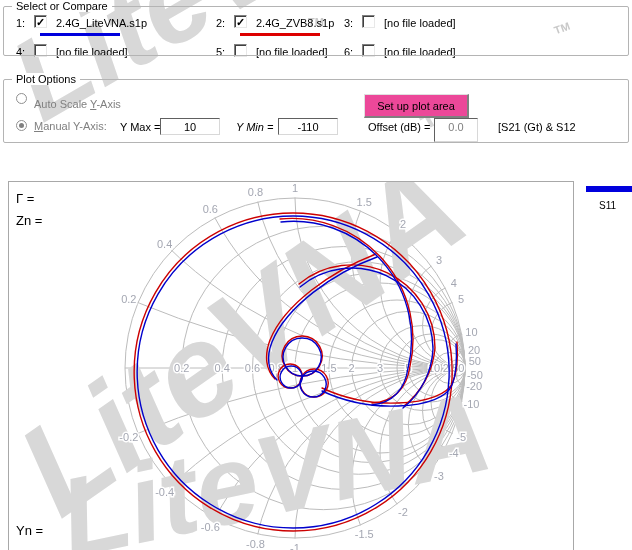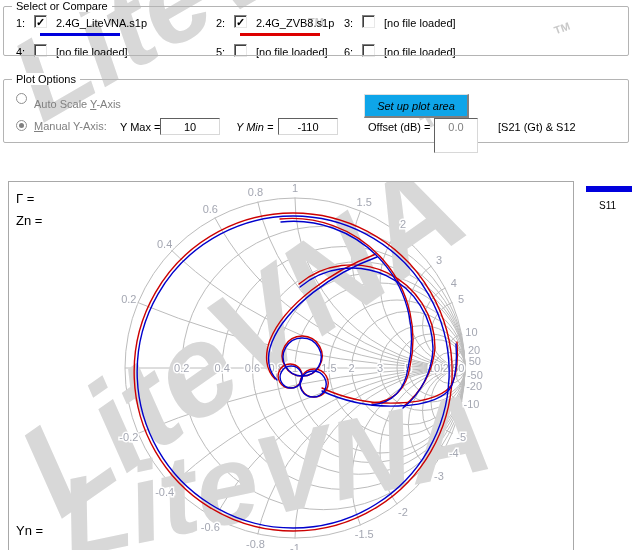--- a/index.html
+++ b/index.html
@@ -32,24 +32,24 @@
   
   .radio { position:absolute; width:11px; height:11px; border-radius:50%;
       border:1px solid #909090; background:#fff; }
   .radio.sel::after { content:""; position:absolute; left:2px; top:2px; width:5px; height:5px;
       border-radius:50%; background:#808080; }
   .gray { color:#808080; }
   .field { position:absolute; background:#fff; text-align:center;
       border-top:1px solid #606060; border-left:1px solid #606060;
       border-bottom:1px solid #d8d8d8; border-right:1px solid #d8d8d8;
       font-size:11px; padding-top:2px; }
-  #setup-btn { position:absolute; left:360px; top:14px; width:105px; height:24px; background:#0ea5e9;
+  #setup-btn { position:absolute; left:360px; top:14px; width:105px; height:24px; background:#ec4899;
       border-top:1px solid #e0e0e0; border-left:1px solid #e0e0e0;
       border-bottom:2px solid #808080; border-right:2px solid #808080;
-      font-size:11px; text-align:center; padding-top:5px;font-style:italic; }
+      font-size:11px; text-align:center; padding-top:5px; }
 
   
   #chart-frame { position:absolute; left:8px; top:181px; width:566px; height:369px;
       border:1px solid #a8a8a8; border-bottom:none; background:transparent; z-index:1; }
   #smith { position:absolute; left:9px; top:182px; z-index:2; }
   .side-label { position:absolute; font-size:13px; z-index:3; }
   #legend-bar { position:absolute; left:586px; top:186px; width:46px; height:6px; z-index:3; }
   #legend-label { position:absolute; left:599px; top:200px; font-size:10px; z-index:3; }
 
   svg text { font-family:"Liberation Sans", sans-serif; }
@@ -121,21 +121,21 @@
 
     <span class="abs" style="left:116px; top:41px;">Y Max =</span>
     <span class="field" style="left:156px; top:38px; width:60px; height:17px;">10</span>
 
     <span class="abs" style="left:232px; top:41px;font-style:italic;">Y Min =</span>
     <span class="field" style="left:274px; top:38px; width:60px; height:17px;">-110</span>
 
     <span id="setup-btn">Set up plot area</span>
 
     <span class="abs" style="left:364px; top:41px;">Offset (dB) =</span>
-    <span class="field gray" style="left:430px; top:38px; width:44px; height:35px;">0.0</span>
+    <span class="field gray" style="left:430px; top:38px; width:44px; height:24px;">0.0</span>
 
     <span class="abs" style="left:494px; top:41px;">[S21 (Gt) &amp; S12</span>
   </div>
 
   <div id="chart-frame"></div>
 
   <span class="side-label" style="left:16px; top:191px;">Γ =</span>
   <span class="side-label" style="left:16px; top:213px;">Zn =</span>
   <span class="side-label" style="left:16px; top:523px;text-align:center;">Yn =</span>
 

